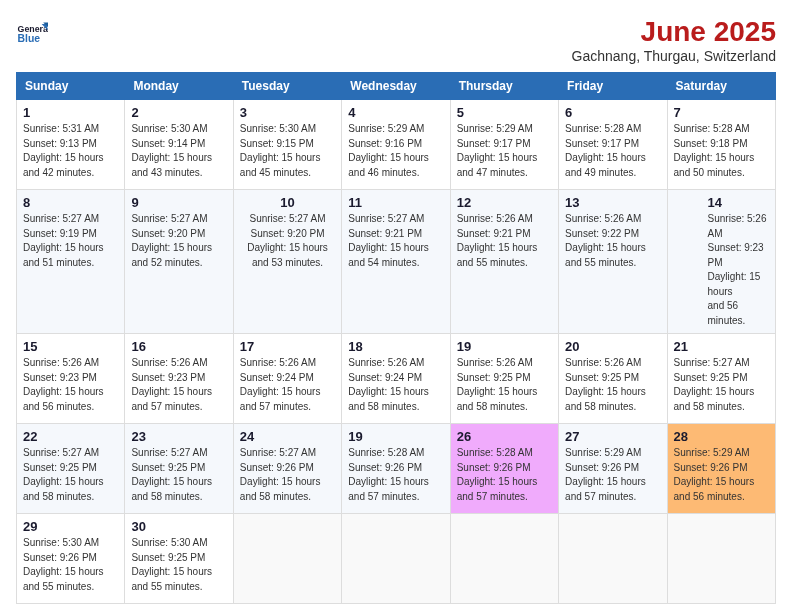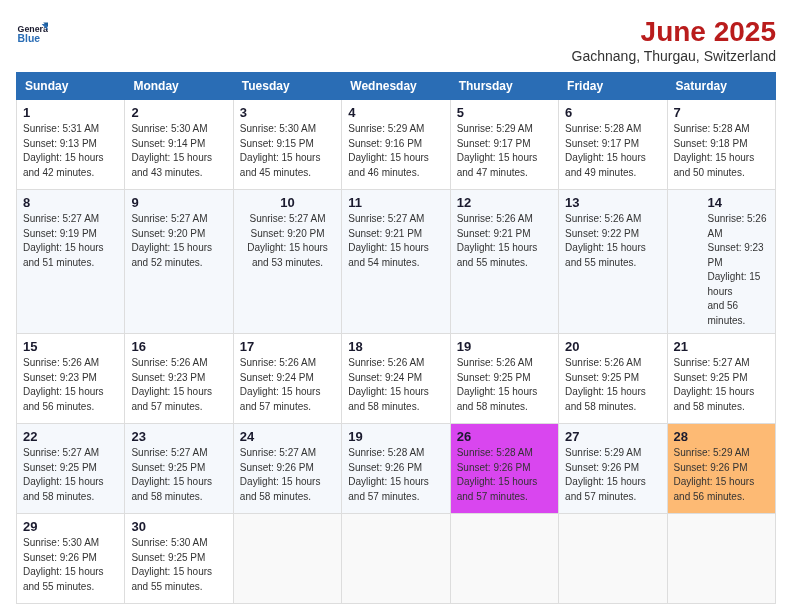--- a/index.html
+++ b/index.html
@@ -334,21 +334,21 @@
       </td>
         <td style="background: rgb(245, 248, 252);">
         <span class="day-num">19</span>
         <div class="day-info">
           <span>Sunrise: 5:28 AM</span><br>
           <span>Sunset: 9:26 PM</span><br>
           <span>Daylight: 15 hours</span><br>
           <span>and 57 minutes.</span>
         </div>
       </td>
-        <td style="background: #d946ef;">
+        <td style="background: #f0abfc;">
         <span class="day-num">26</span>
         <div class="day-info">
           <span>Sunrise: 5:28 AM</span><br>
           <span>Sunset: 9:26 PM</span><br>
           <span>Daylight: 15 hours</span><br>
           <span>and 57 minutes.</span>
         </div>
       </td>
         <td style="background: rgb(245, 248, 252);">
         <span class="day-num">27</span>

